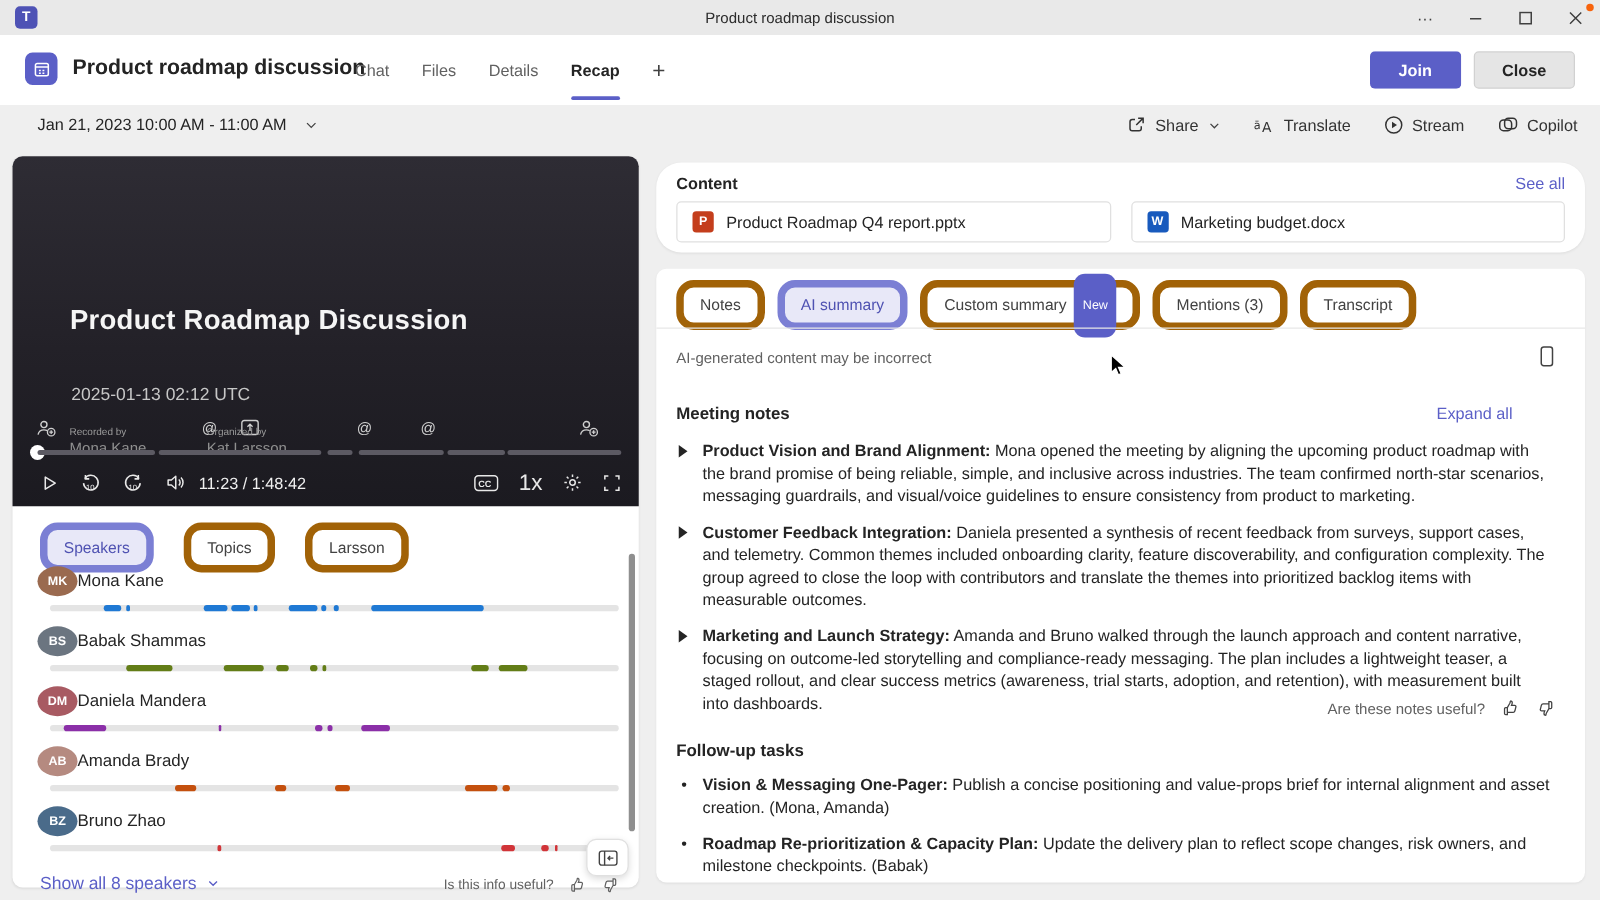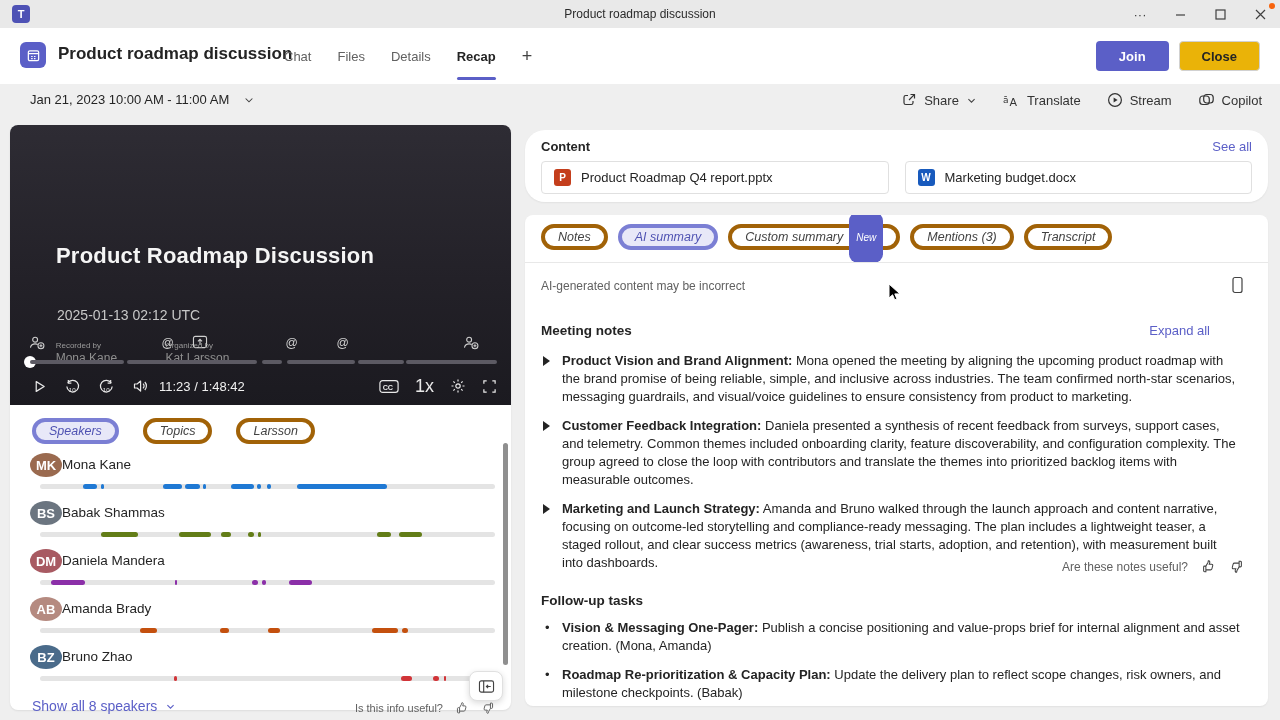--- a/index.html
+++ b/index.html
@@ -20,21 +20,21 @@
   .cal-icon { position:absolute; left:20px; top:14px; width:26px; height:26px; border-radius:6px; background:#5b5fc7; display:flex; align-items:center; justify-content:center; }
   .page-title { position:absolute; left:58px; top:16px; font-size:17px; font-weight:bold; color:#242424; }
   .header-tabs { position:absolute; left:284px; top:0; height:56px; display:flex; align-items:center; gap:26px; }
   .htab { font-size:13px; color:#616161; position:relative; height:56px; display:flex; align-items:center; cursor:default; }
   .htab.active { color:#242424; font-weight:bold; }
   .htab.active::after { content:""; position:absolute; left:0; right:0; bottom:4px; height:3px; border-radius:2px; background:#5b5fc7; }
   .htab-plus { font-size:18px; color:#424242; font-weight:normal; }
   .header-actions { position:absolute; right:20px; top:13px; display:flex; gap:10px; }
   .btn { height:30px; padding:0 22px; border-radius:4px; font-size:13px; font-weight:bold; display:flex; align-items:center; justify-content:center; border:1px solid transparent; }
   .btn-primary { background:#5b5fc7; color:#fff; }
-  .btn-secondary { background:#eab308; color:#242424; border-color:#d1d1d1; }
+  .btn-secondary { background:#e5e5e5; color:#242424; border-color:#d1d1d1; }
 
   
   .toolbar { position:absolute; left:0; top:84px; width:1280px; height:38px; }
   .date-picker { position:absolute; left:30px; top:8px; display:flex; align-items:center; gap:14px; font-size:13px; color:#242424; }
   .toolbar-actions { position:absolute; right:18px; top:8px; display:flex; align-items:center; gap:26px; }
   .ta-item { display:flex; align-items:center; gap:7px; font-size:13px; color:#333; }
 
   
   .left-card { position:absolute; left:10px; top:125px; width:501px; height:585px; background:#fff; border-radius:8px; box-shadow:0 1px 2px rgba(0,0,0,.08); }
   .video { position:absolute; left:0; top:0; width:501px; height:280px; border-radius:8px 8px 0 0; background:linear-gradient(180deg,#2e2c34 0%,#232128 55%,#1b1a20 100%); overflow:hidden; color:#fff; }
@@ -48,27 +48,27 @@
   .progress { position:absolute; left:20px; right:14px; top:235px; height:4px; }
   .pseg { position:absolute; top:0; height:4px; border-radius:2px; background:#5c5a63; }
   .playhead { position:absolute; left:-6px; top:-4px; width:12px; height:12px; border-radius:50%; background:#fff; }
   .vcontrols { position:absolute; left:22px; right:14px; top:248px; height:26px; display:flex; align-items:center; color:#e8e8e8; }
   .vc-left { display:flex; align-items:center; gap:17px; }
   .vc-time { font-size:13px; margin-left:10px; color:#f0f0f0; }
   .vc-right { margin-left:auto; display:flex; align-items:center; gap:16px; }
   .vc-speed { font-size:18px;text-align:right; }
 
   .filter-pills { position:absolute; left:22px; top:293px; display:flex; gap:24px; }
-  .pill { height:26px; padding:0 13px; border-radius:14px; border:4px solid #a16207; background:#fff; font-size:12.5px; color:#424242; display:flex; align-items:center; gap:6px;font-style:italic; }
+  .pill { height:40px; padding:0 13px; border-radius:14px; border:6px solid #a16207; background:#fff; font-size:12.5px; color:#424242; display:flex; align-items:center; gap:6px; }
   .pill.active { border-color:#7b7fd4; background:#e8e8f8; color:#4f52b2; }
   .pill .newbadge { background:#5b5fc7; color:#fff; font-size:10px; padding:20px 7px; border-radius:9px;text-align:center; }
 
   .speaker-list { position:absolute; left:0; top:328px; width:501px; }
   .speaker-row { position:absolute; left:20px; right:16px; height:44px; }
-  .sp-avatar { position:absolute; left:0; top:0; width:32px; height:24px; border-radius:50%; color:#fff; font-size:13px; display:flex; align-items:center; justify-content:center; font-weight:bold; }
+  .sp-avatar { position:absolute; left:0; top:0; width:32px; height:24px; border-radius:50%; color:#fff; font-size:10px; display:flex; align-items:center; justify-content:center; font-weight:bold; }
   .sp-name { position:absolute; left:32px; top:4px; font-size:13.5px; color:#242424; }
   .sp-track { position:absolute; left:10px; right:0; top:31px; height:5px; border-radius:3px; background:#e4e4e4; }
   .sp-seg { position:absolute; top:0; height:5px; border-radius:3px; }
   .show-all { position:absolute; left:22px; top:573px; font-size:14px; color:#5b5fc7; display:flex; align-items:center; gap:8px; }
   .info-useful { position:absolute; right:16px; top:576px; display:flex; align-items:center; gap:12px; font-size:11px; color:#616161; }
   .left-scrollbar { position:absolute; right:3px; top:318px; width:5px; height:222px; background:#8f8f8f; border-radius:3px; }
   .float-btn { position:absolute; right:8px; top:546px; width:34px; height:30px; background:#fff; border:1px solid #e0e0e0; border-radius:8px; box-shadow:0 2px 6px rgba(0,0,0,.15); display:flex; align-items:center; justify-content:center; color:#424242; }
 
   
   .content-card { position:absolute; left:525px; top:130px; width:743px; height:72px; background:#fff; border-radius:20px; box-shadow:0 1px 2px rgba(0,0,0,.06); }

